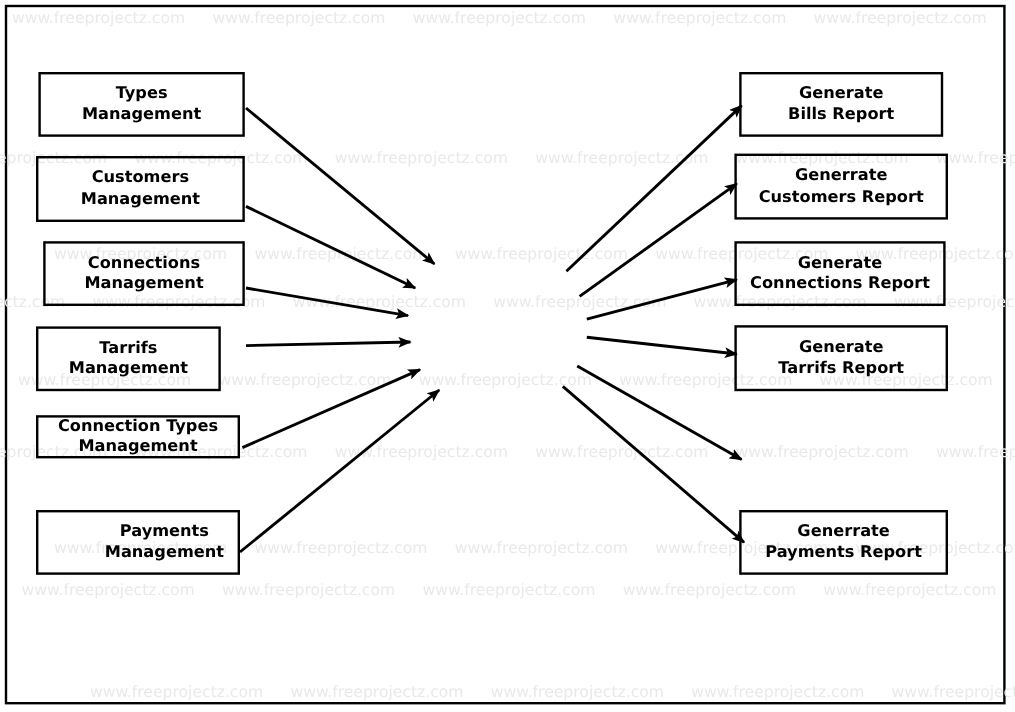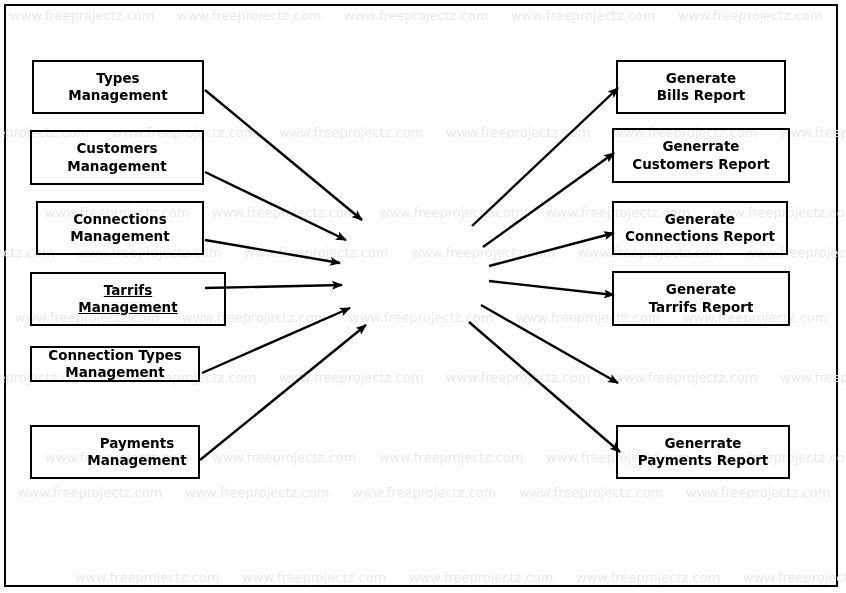--- a/index.html
+++ b/index.html
@@ -203,21 +203,21 @@
 Management</span>
   </div>
   <div class="node" style="left:30px; top:130px; width:174px; height:55px;">
     <span>Customers
 Management</span>
   </div>
   <div class="node" style="left:36px; top:201px; width:168px; height:54px;">
     <span>Connections
 Management</span>
   </div>
-  <div class="node" style="left:30px; top:272px; width:196px; height:54px;text-decoration:underline;">
+  <div class="node" style="left:30px; top:272px; width:154px; height:54px;">
     <span>Tarrifs
 Management</span>
   </div>
   <div class="node" style="left:30px; top:346px; width:170px; height:36px;">
     <span>Connection Types
 Management</span>
   </div>
   <div class="node" style="left:30px; top:425px; width:170px; height:54px;padding-left:44px;">
     <span>Payments
 Management</span>

